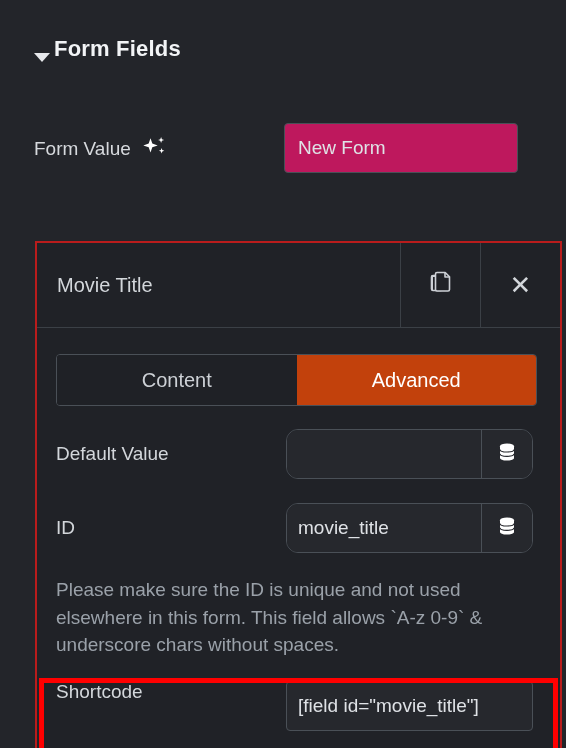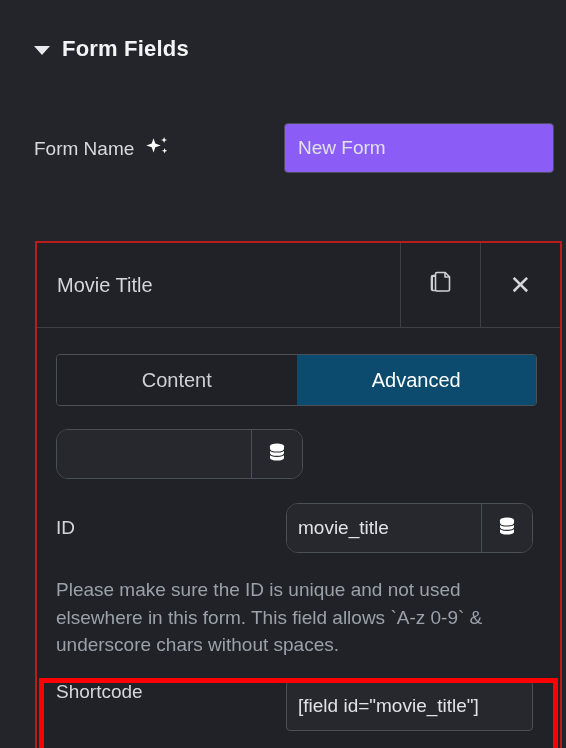--- a/index.html
+++ b/index.html
@@ -18,22 +18,22 @@
     height: 748px;
     background: #23252a;
   }
 
   
   .section-header {
     position: absolute;
     left: 34px;
     top: 36px;
     display: flex;
-    align-items: center;
-    gap: 12px;
+    align-items: flex-end;
+    gap: 4px;
     cursor: pointer;
   }
   .caret {
     width: 0; height: 0;
     border-left: 8px solid transparent;
     border-right: 8px solid transparent;
     border-top: 9px solid #e7e9ec;
     margin-top: 3px;
   }
   .section-title {
@@ -59,23 +59,23 @@
     display: flex;
     align-items: center;
     gap: 10px;
   }
   .sparkle-icon { display: block; }
 
   .formname-field {
     position: absolute;
     left: 250px;
     top: 0;
-    width: 270px;
+    width: 234px;
     height: 50px;
-    background: #8b5cf6;
+    background: #be185d;
     border: 1px solid #4a5057;
     border-radius: 4px;
     color: #dfe2e6;
     font-family: "Liberation Sans", sans-serif;
     font-size: 19px;
     padding: 0 13px;
     outline: none;
   }
 
   
@@ -134,21 +134,21 @@
     flex: 1;
     display: flex;
     align-items: center;
     justify-content: center;
     font-size: 20px;
     color: #cdd1d6;
     cursor: pointer;
     background: #1f2126;
   }
   .tab.active {
-    background: #0c4a6e;
+    background: #c2410c;
     color: #ffffff;
   }
 
   
   .ctrl-row {
     display: flex;
     align-items: center;
     height: 52px;
     margin-top: 22px;
   }
@@ -244,21 +244,21 @@
 
 <div class="panel">
 
   <div class="section-header">
     <span class="caret"></span>
     <span class="section-title">Form Fields</span>
   </div>
 
   <div class="formname-row">
     <span class="formname-label">
-      <span>Form Name</span>
+      <span>Form Value</span>
       <span class="sparkle-icon">
         <svg width="26" height="24" viewBox="0 0 26 24" aria-hidden="true">
           <path d="M9.5 3.2 L11.3 8.6 L16.7 10.4 L11.3 12.2 L9.5 17.6 L7.7 12.2 L2.3 10.4 L7.7 8.6 Z" fill="#ffffff"></path>
           <path d="M20.1 2.0 L20.9 4.2 L23.1 5.0 L20.9 5.8 L20.1 8.0 L19.3 5.8 L17.1 5.0 L19.3 4.2 Z" fill="#ffffff"></path>
           <path d="M20.6 13.0 L21.3 15.0 L23.3 15.7 L21.3 16.4 L20.6 18.4 L19.9 16.4 L17.9 15.7 L19.9 15.0 Z" fill="#ffffff"></path>
         </svg>
       </span>
     </span>
     <input class="formname-field" type="text" value="New Form" style="">
   </div>
@@ -283,20 +283,21 @@
     </div>
 
     <div class="card-body">
 
       <div class="tabs">
         <div class="tab">Content</div>
         <div class="tab active">Advanced</div>
       </div>
 
       <div class="ctrl-row">
+        <span class="ctrl-label">Default Value</span>
         <div class="ctrl-input-group">
           <input class="ctrl-input" type="text" value="" style="">
           <div class="db-btn">
             <span>
               <svg width="22" height="22" viewBox="0 0 22 22" aria-hidden="true">
                 <ellipse cx="11" cy="5.2" rx="7" ry="2.6" fill="#ffffff"></ellipse>
                 <path d="M4 5.2 v3.2 c0 1.44 3.13 2.6 7 2.6 s7-1.16 7-2.6 V5.2 Z" fill="#ffffff"></path>
                 <path d="M4 9.6 v3.2 c0 1.44 3.13 2.6 7 2.6 s7-1.16 7-2.6 V9.6 Z" fill="#ffffff"></path>
                 <path d="M4 14.0 v3.0 c0 1.44 3.13 2.6 7 2.6 s7-1.16 7-2.6 V14.0 Z" fill="#ffffff"></path>
                 <path d="M4 8.4 c0 1.44 3.13 2.6 7 2.6 s7-1.16 7-2.6" fill="none" stroke="#26282d" stroke-width="1.1"></path>

